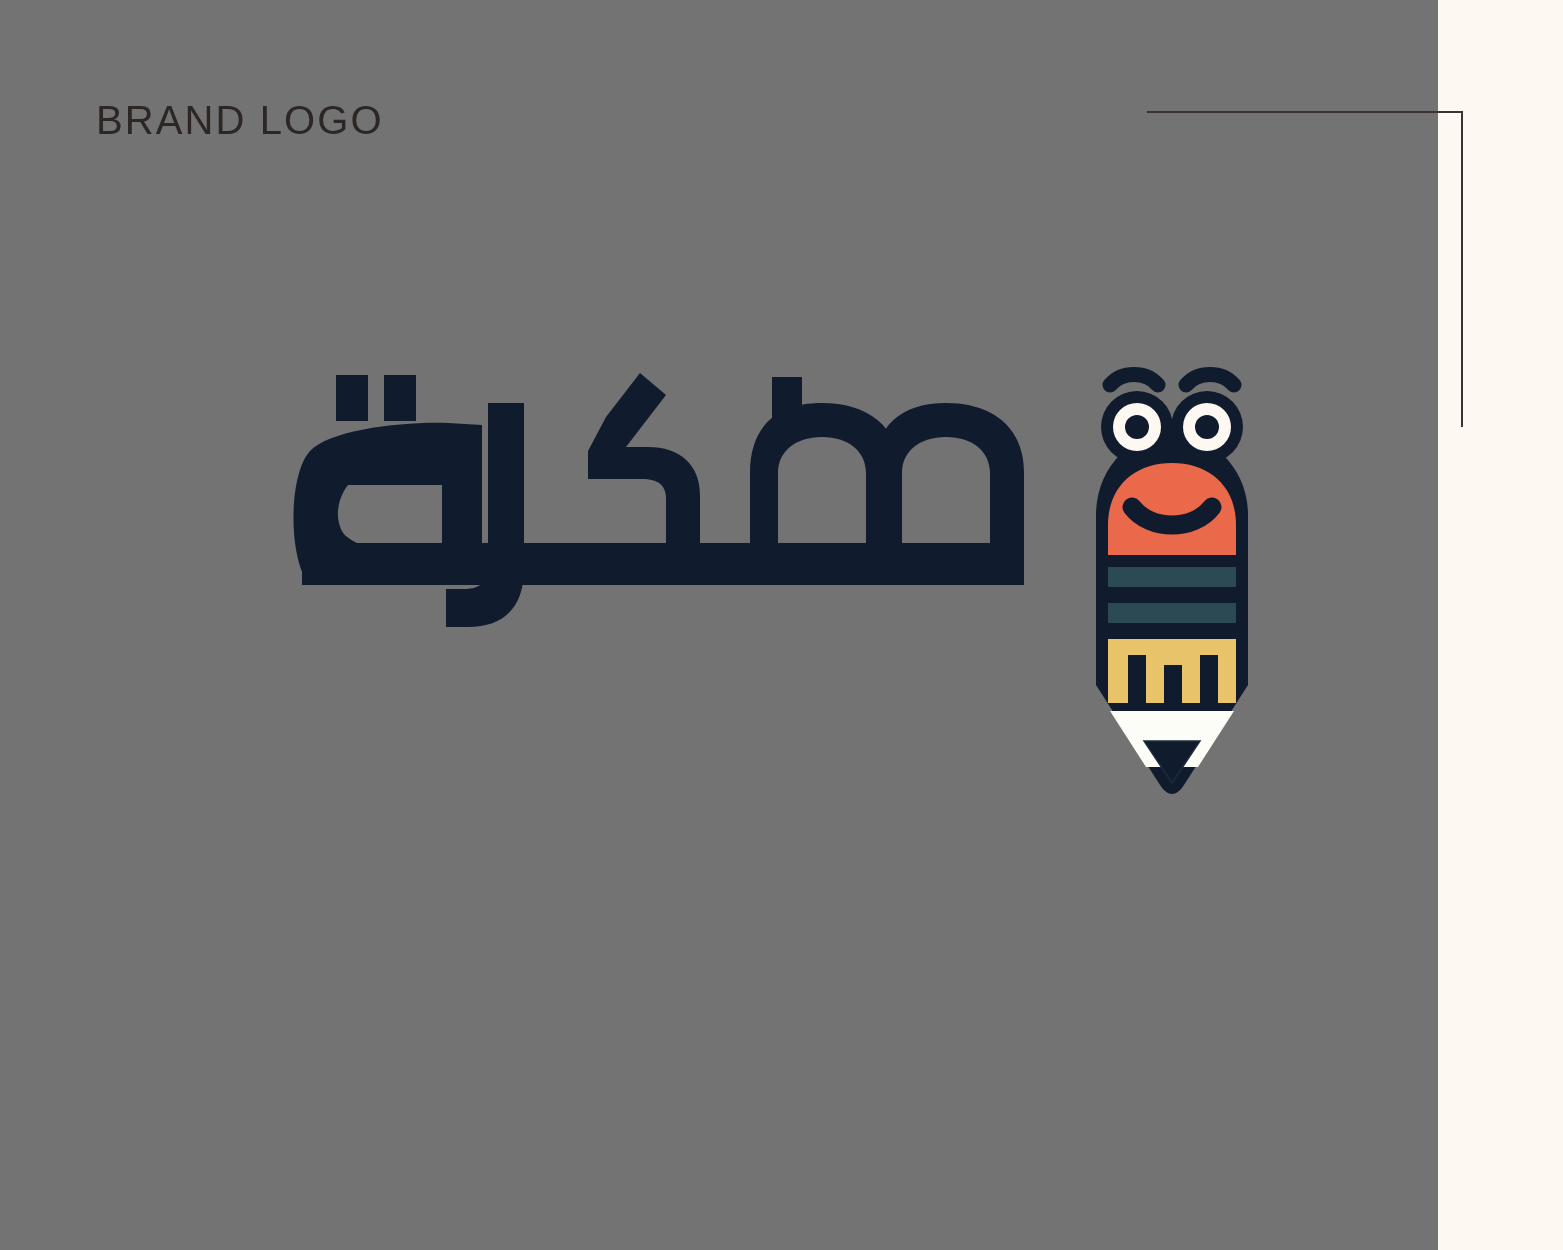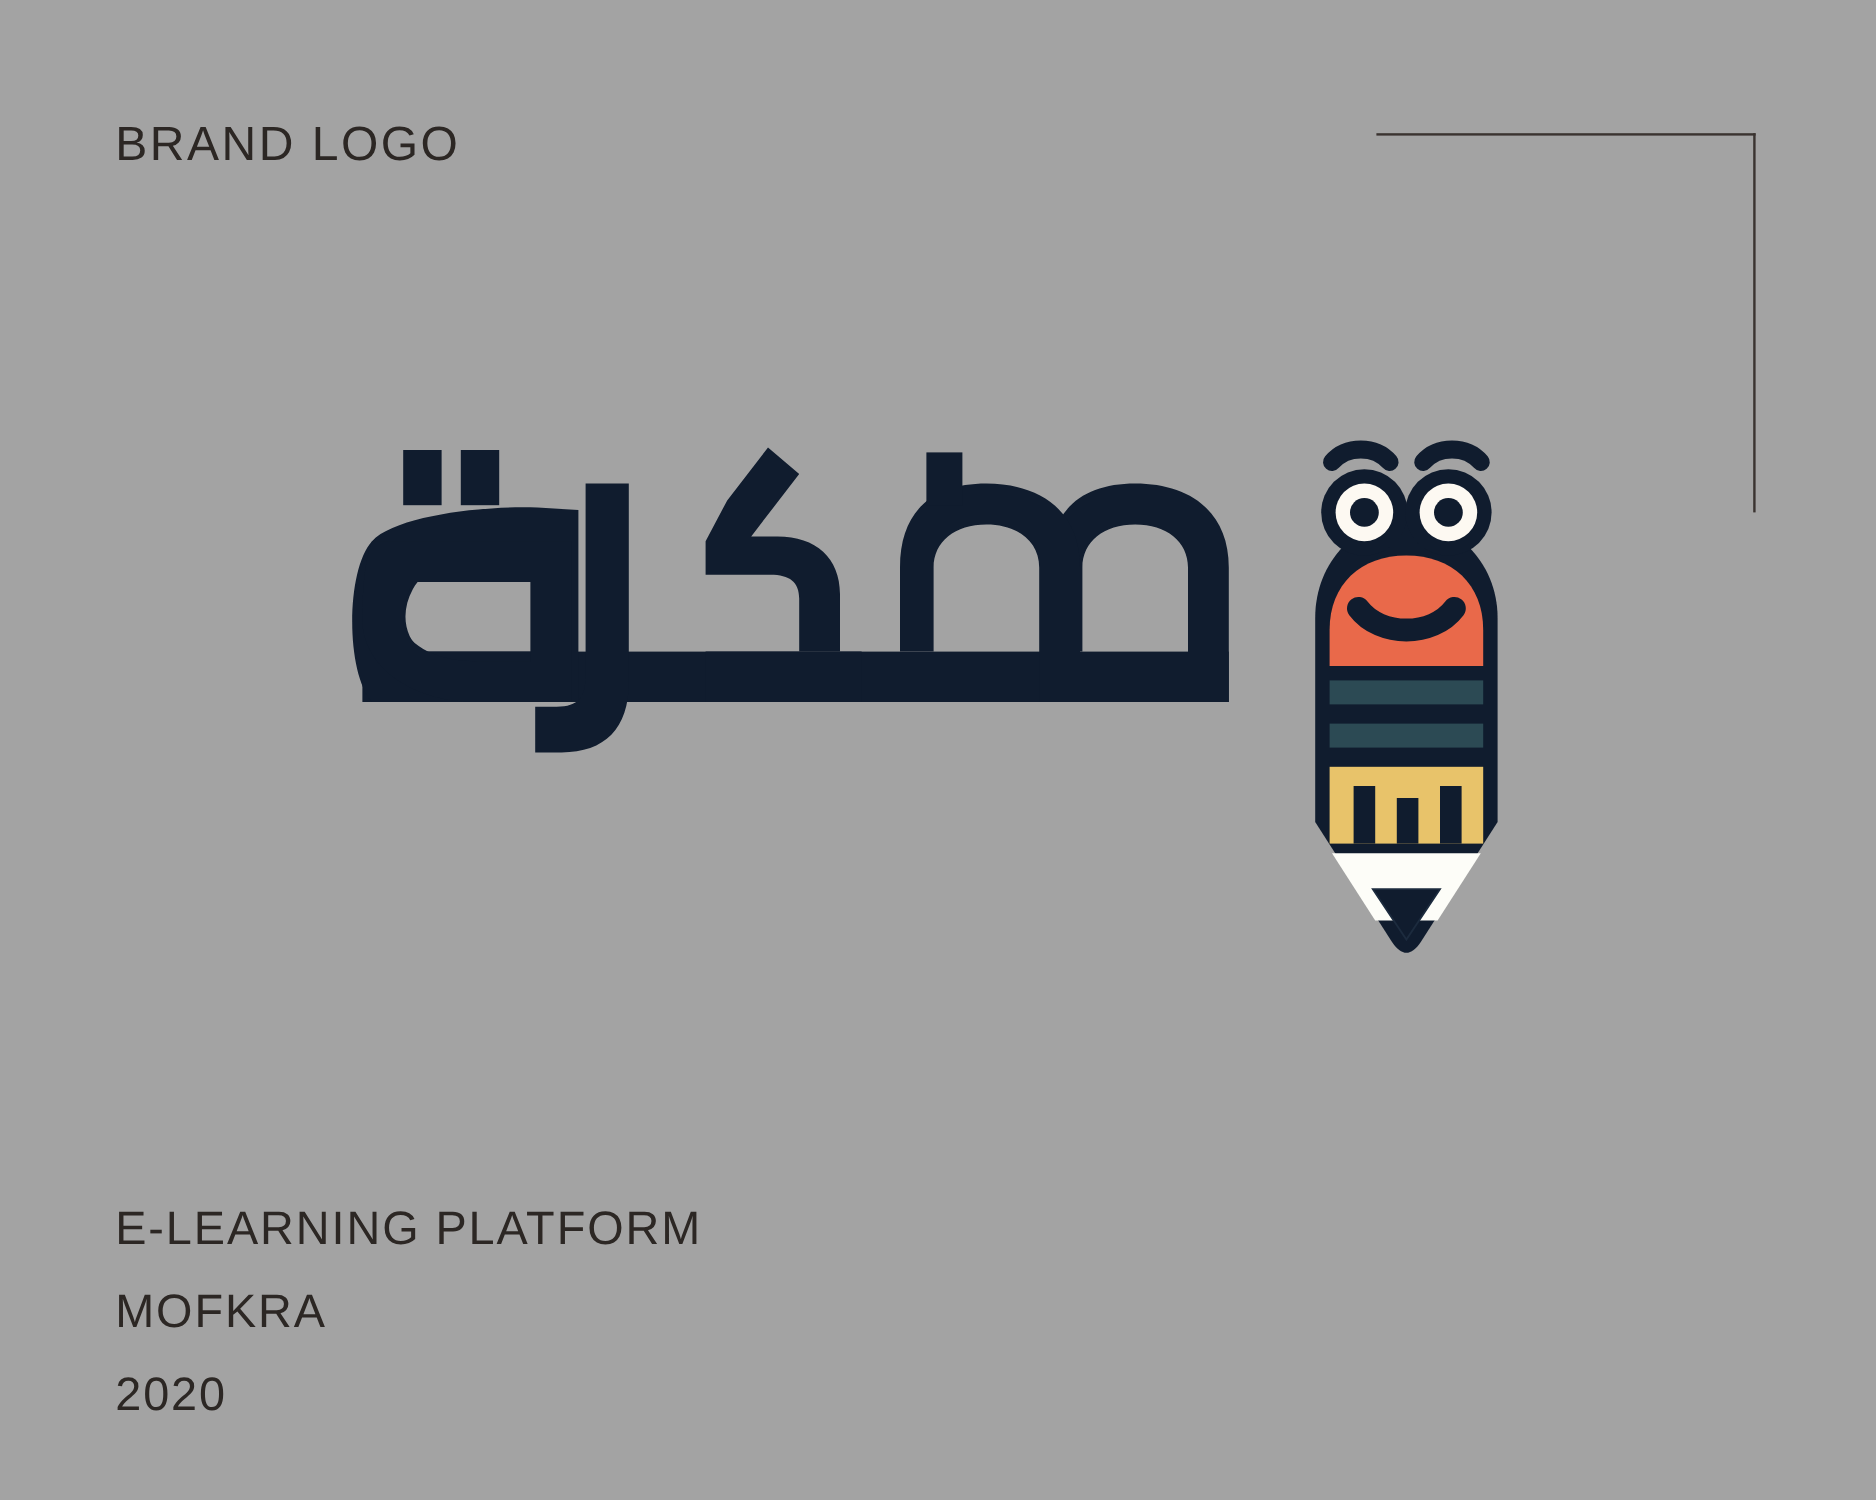--- a/index.html
+++ b/index.html
@@ -11,23 +11,23 @@
     width: 1563px;
     height: 1250px;
     background: #fdf9f2;
     font-family: "Liberation Sans", sans-serif;
     overflow: hidden;
     position: relative;
   }
   #stage {
     position: absolute;
     left: 0; top: 0;
-    width: 1563px;
+    width: 1438px;
     height: 1250px;
-    background: #a3a3a3;
+    background: #737373;
   }
 
   
   .heading-brand-logo {
     position: absolute;
     left: 96px;
     top: 100px;
     font-size: 40px;
     letter-spacing: 2.1px;
     color: #2c2724;
@@ -217,19 +217,14 @@
         <circle cx="147" cy="72" r="36" fill="#101c2e"></circle>
         <circle cx="147" cy="72" r="24" fill="#fdf9f2"></circle>
         <circle cx="147" cy="72" r="12" fill="#101c2e"></circle>
 
         <path d="M50 30 C62 16 86 16 98 30" fill="none" stroke="#101c2e" stroke-width="15" stroke-linecap="round"></path>
         <path d="M126 30 C138 16 162 16 174 30" fill="none" stroke="#101c2e" stroke-width="15" stroke-linecap="round"></path>
       </svg>
     </div>
   </div>
 
-  <div class="caption-block">
-    <div class="caption-line">E-LEARNING PLATFORM</div>
-    <div class="caption-line">MOFKRA</div>
-    <div class="caption-line">2020</div>
-  </div>
 
 </div>
 
 </body></html>

